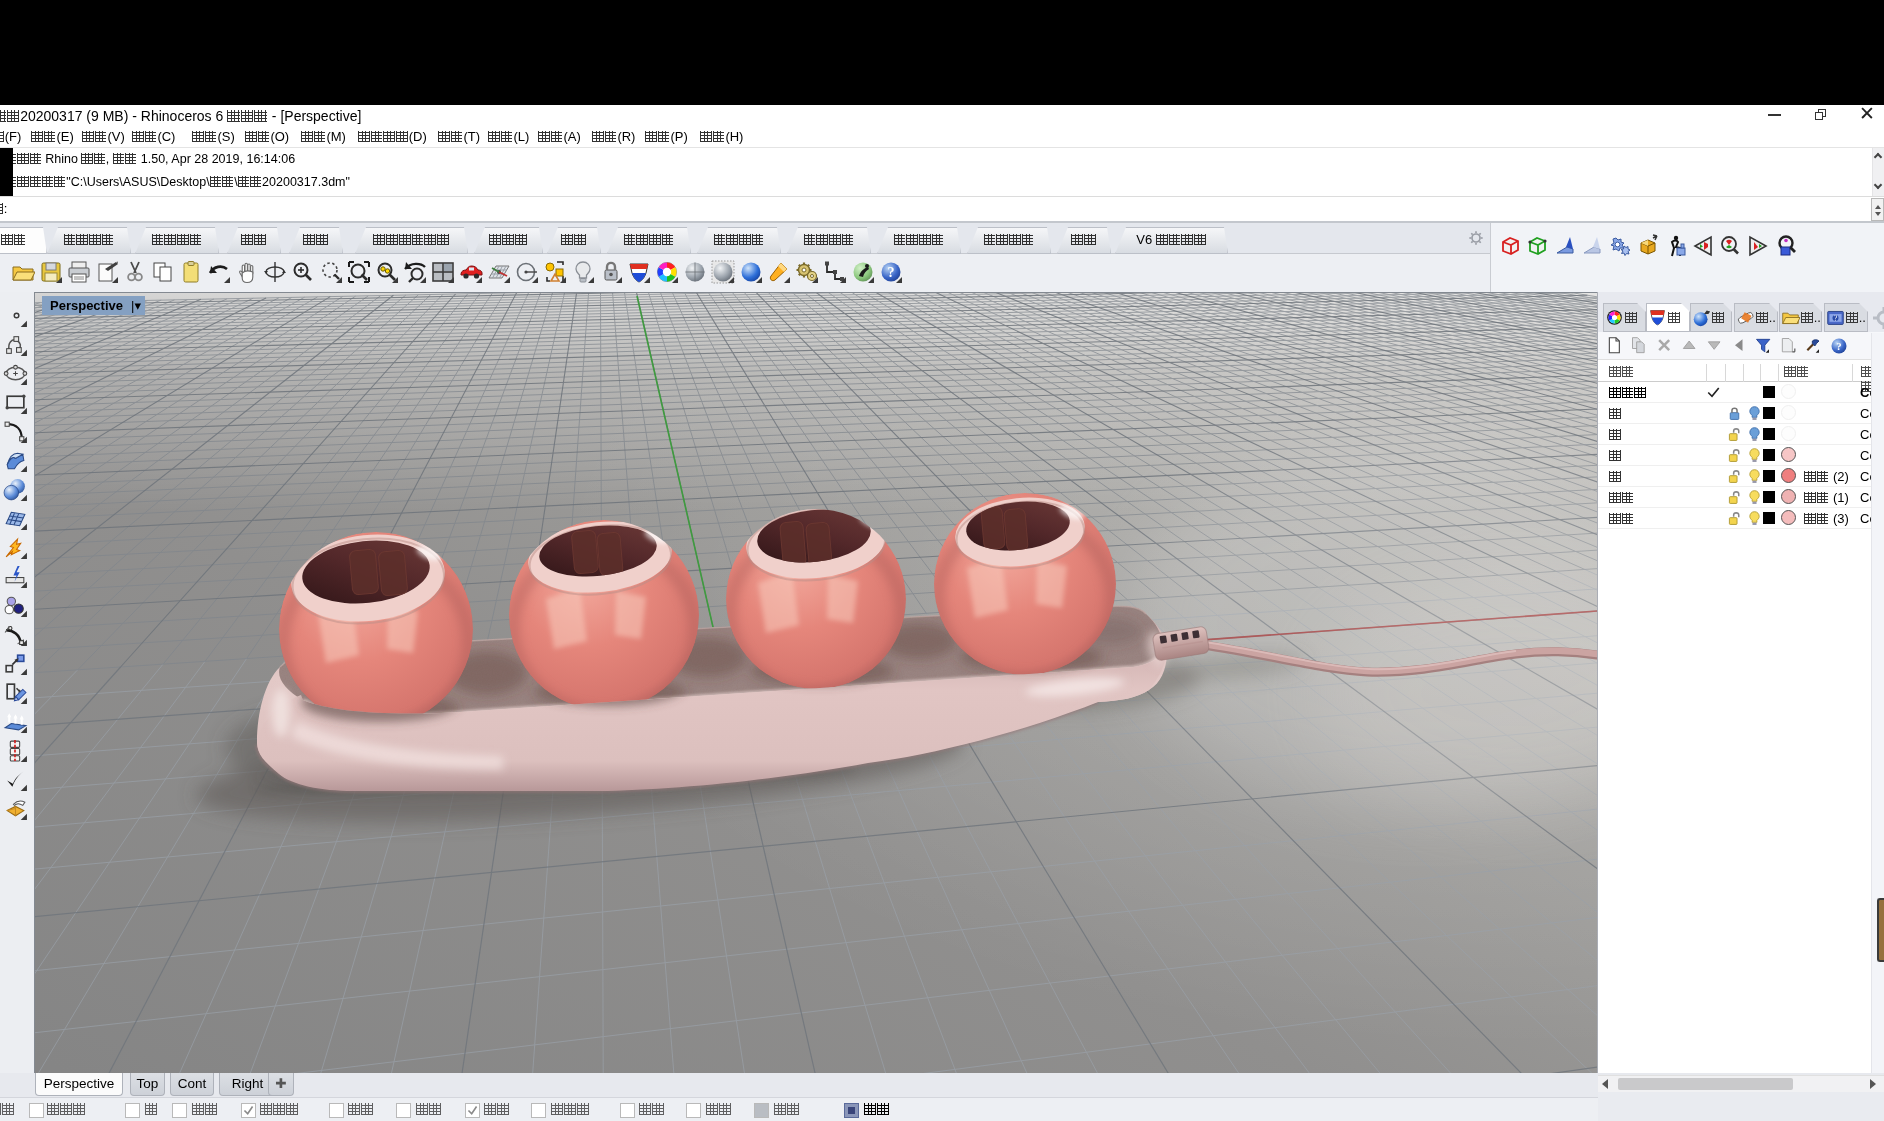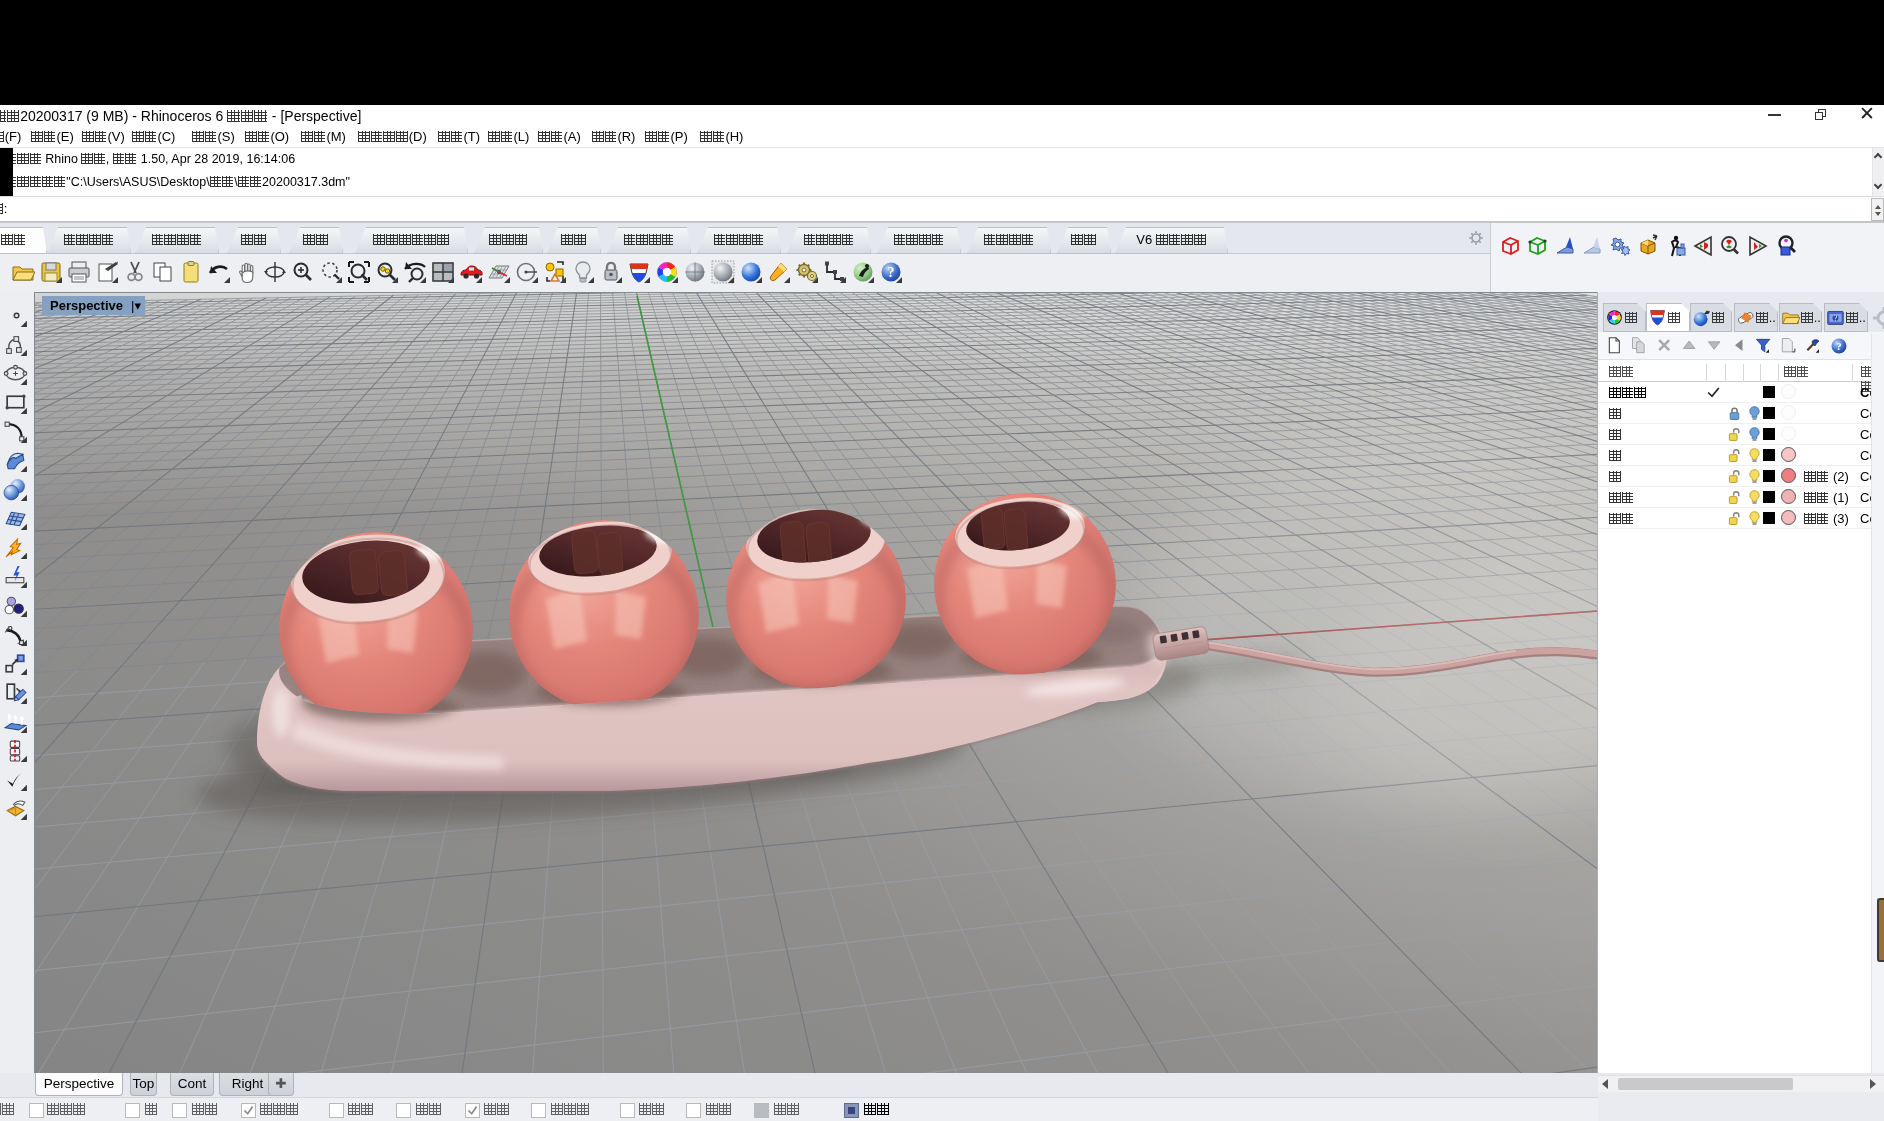--- a/index.html
+++ b/index.html
@@ -1337,21 +1337,21 @@
 <div class="abs" style="left:1871px;top:333px;width:13px;height:742px;background:#f3f4f8;border-left:1px solid #e4e5ea"></div>
 <div class="abs" style="left:1877px;top:898px;width:7px;height:64px;background:#96713d;border:2px solid #3a3a3a;border-right:none;border-radius:3px 0 0 3px"></div>
 <div class="abs" style="left:1598px;top:1075px;width:286px;height:17px;background:#f1f1f3;border-top:1px solid #e0e0e0;z-index:6">
     <div class="abs" style="left:4px;top:3px;width:0;height:0;border:5px solid transparent;border-right:6px solid #555;border-left:none"></div>
     <div class="abs" style="left:20px;top:2px;width:175px;height:12px;background:#c9c9cb;border-radius:2px"></div>
     <div class="abs" style="left:272px;top:3px;width:0;height:0;border:5px solid transparent;border-left:6px solid #555;border-right:none"></div>
   </div>
 <div class="abs" style="left:1598px;top:1092px;width:286px;height:29px;background:#e9ebf0;z-index:6"></div>
 <div id="vtabs" class="abs">
     <div class="vtab vtabactive" style="left:35px;width:88px">Perspective</div>
-    <div class="vtab" style="left:130px;width:27px">Top</div>
+    <div class="vtab" style="left:130px;width:35px">Top</div>
     <div class="vtab" style="left:170px;width:44px">Cont</div>
     <div class="vtab" style="left:219px;width:57px">Right</div>
     <div class="vtab" style="left:268px;width:26px;color:#555">✚</div>
   </div>
 <div id="statusbar" class="abs">
     <span class="cbl" style="left:-11px"><i class="z"></i><i class="z"></i></span>
     <span class="cb" style="left:29px"></span>
     <span class="cbl" style="left:47px"><i class="z"></i><i class="z"></i><i class="z"></i></span>
     <span class="cb" style="left:125px"></span>
     <span class="cbl" style="left:145px"><i class="z"></i></span>

